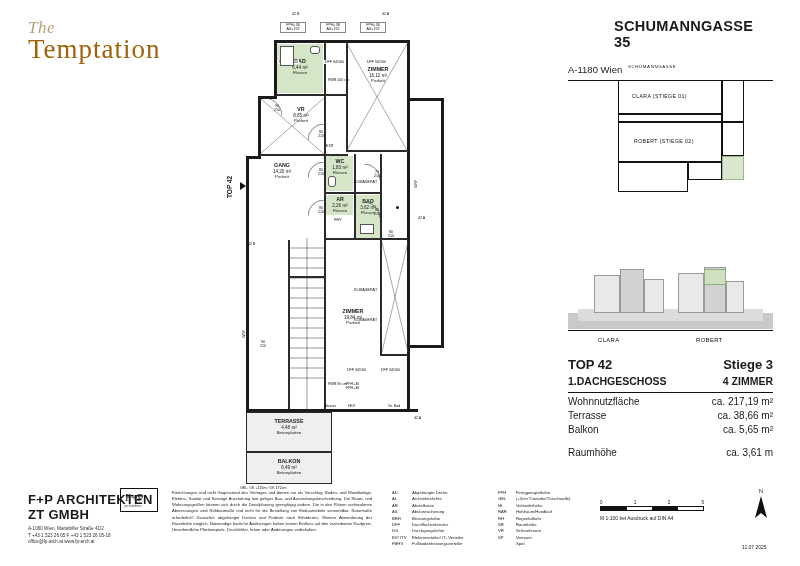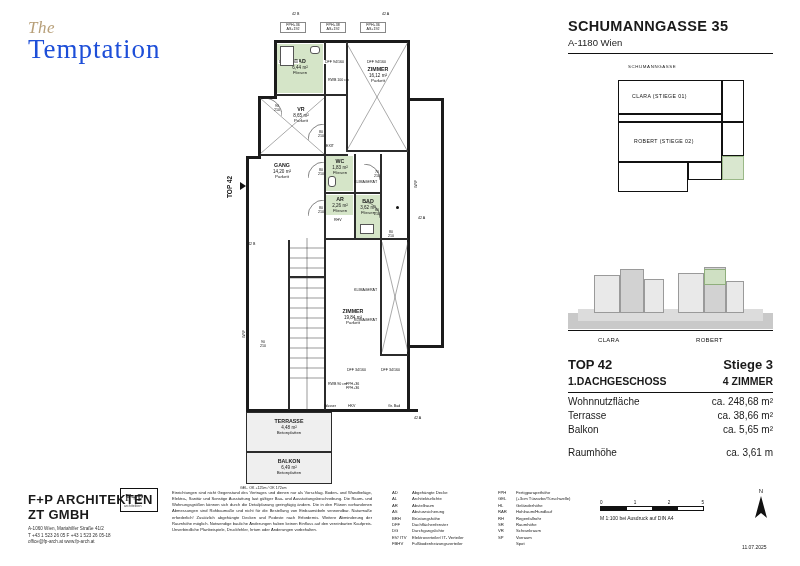--- a/index.html
+++ b/index.html
@@ -9,26 +9,26 @@
     background: #ffffff;
     font-family: "Liberation Sans", sans-serif;
     color: #1a1a1a;
     overflow: hidden;
   }
   .sheet { position: relative; width: 800px; height: 566px; background:#fff; }
 
   
   .brand { position:absolute; left:28px; top:18px; width:180px; }
   .brand .the { font-family:"Liberation Serif", serif; font-style:italic; font-size:17px; color:#b8a07a; letter-spacing:.5px; }
-  .brand .temptation { font-family:"Liberation Serif", serif; font-size:27px; color:#1d4ed8; letter-spacing:1px; margin-top:-4px; }
+  .brand .temptation { font-family:"Liberation Serif", serif; font-size:27px; color:#a16207; letter-spacing:1px; margin-top:-4px; }
 
   
   .hdr { position:absolute; left:568px; top:18px; width:205px; }
-  .hdr .title { font-size:14.5px; font-weight:bold; letter-spacing:.3px; }
-  .hdr .sub { font-size:9.5px; margin-top:3px; }
+  .hdr .title { font-size:14.5px; font-weight:bold; letter-spacing:.3px;margin-left:46px; }
+  .hdr .sub { font-size:9.5px; margin-top:14px; }
   .hdr .rule { border-bottom:1px solid #111; margin-top:5px; }
 
   
   .site { position:absolute; left:596px; top:62px; width:177px; height:175px; }
   .site .streetlabel { position:absolute; left:32px; top:2px; font-size:4.4px; letter-spacing:.6px; color:#222; }
   .site .blk { position:absolute; border:.8px solid #111; background:#fff; }
   .site .lbl { position:absolute; font-size:5.2px; letter-spacing:.4px; color:#111; }
   .site .green { position:absolute; background:#d9e7cf; border:.7px solid #9ab887; }
 
   
@@ -150,21 +150,21 @@
       <span>TOP 42</span>
       <span>Stiege 3</span>
     </div>
     <div class="mid">
       <span>1.DACHGESCHOSS</span>
       <span>4 ZIMMER</span>
     </div>
     <div class="rule"></div>
     <div class="row">
       <span>Wohnnutzfläche</span>
-      <span>ca. 248,68 m²</span>
+      <span>ca. 217,19 m²</span>
     </div>
     <div class="row">
       <span>Terrasse</span>
       <span>ca. 38,66 m²</span>
     </div>
     <div class="row">
       <span>Balkon</span>
       <span>ca. 5,65 m²</span>
     </div>
     <div class="gap"></div>

